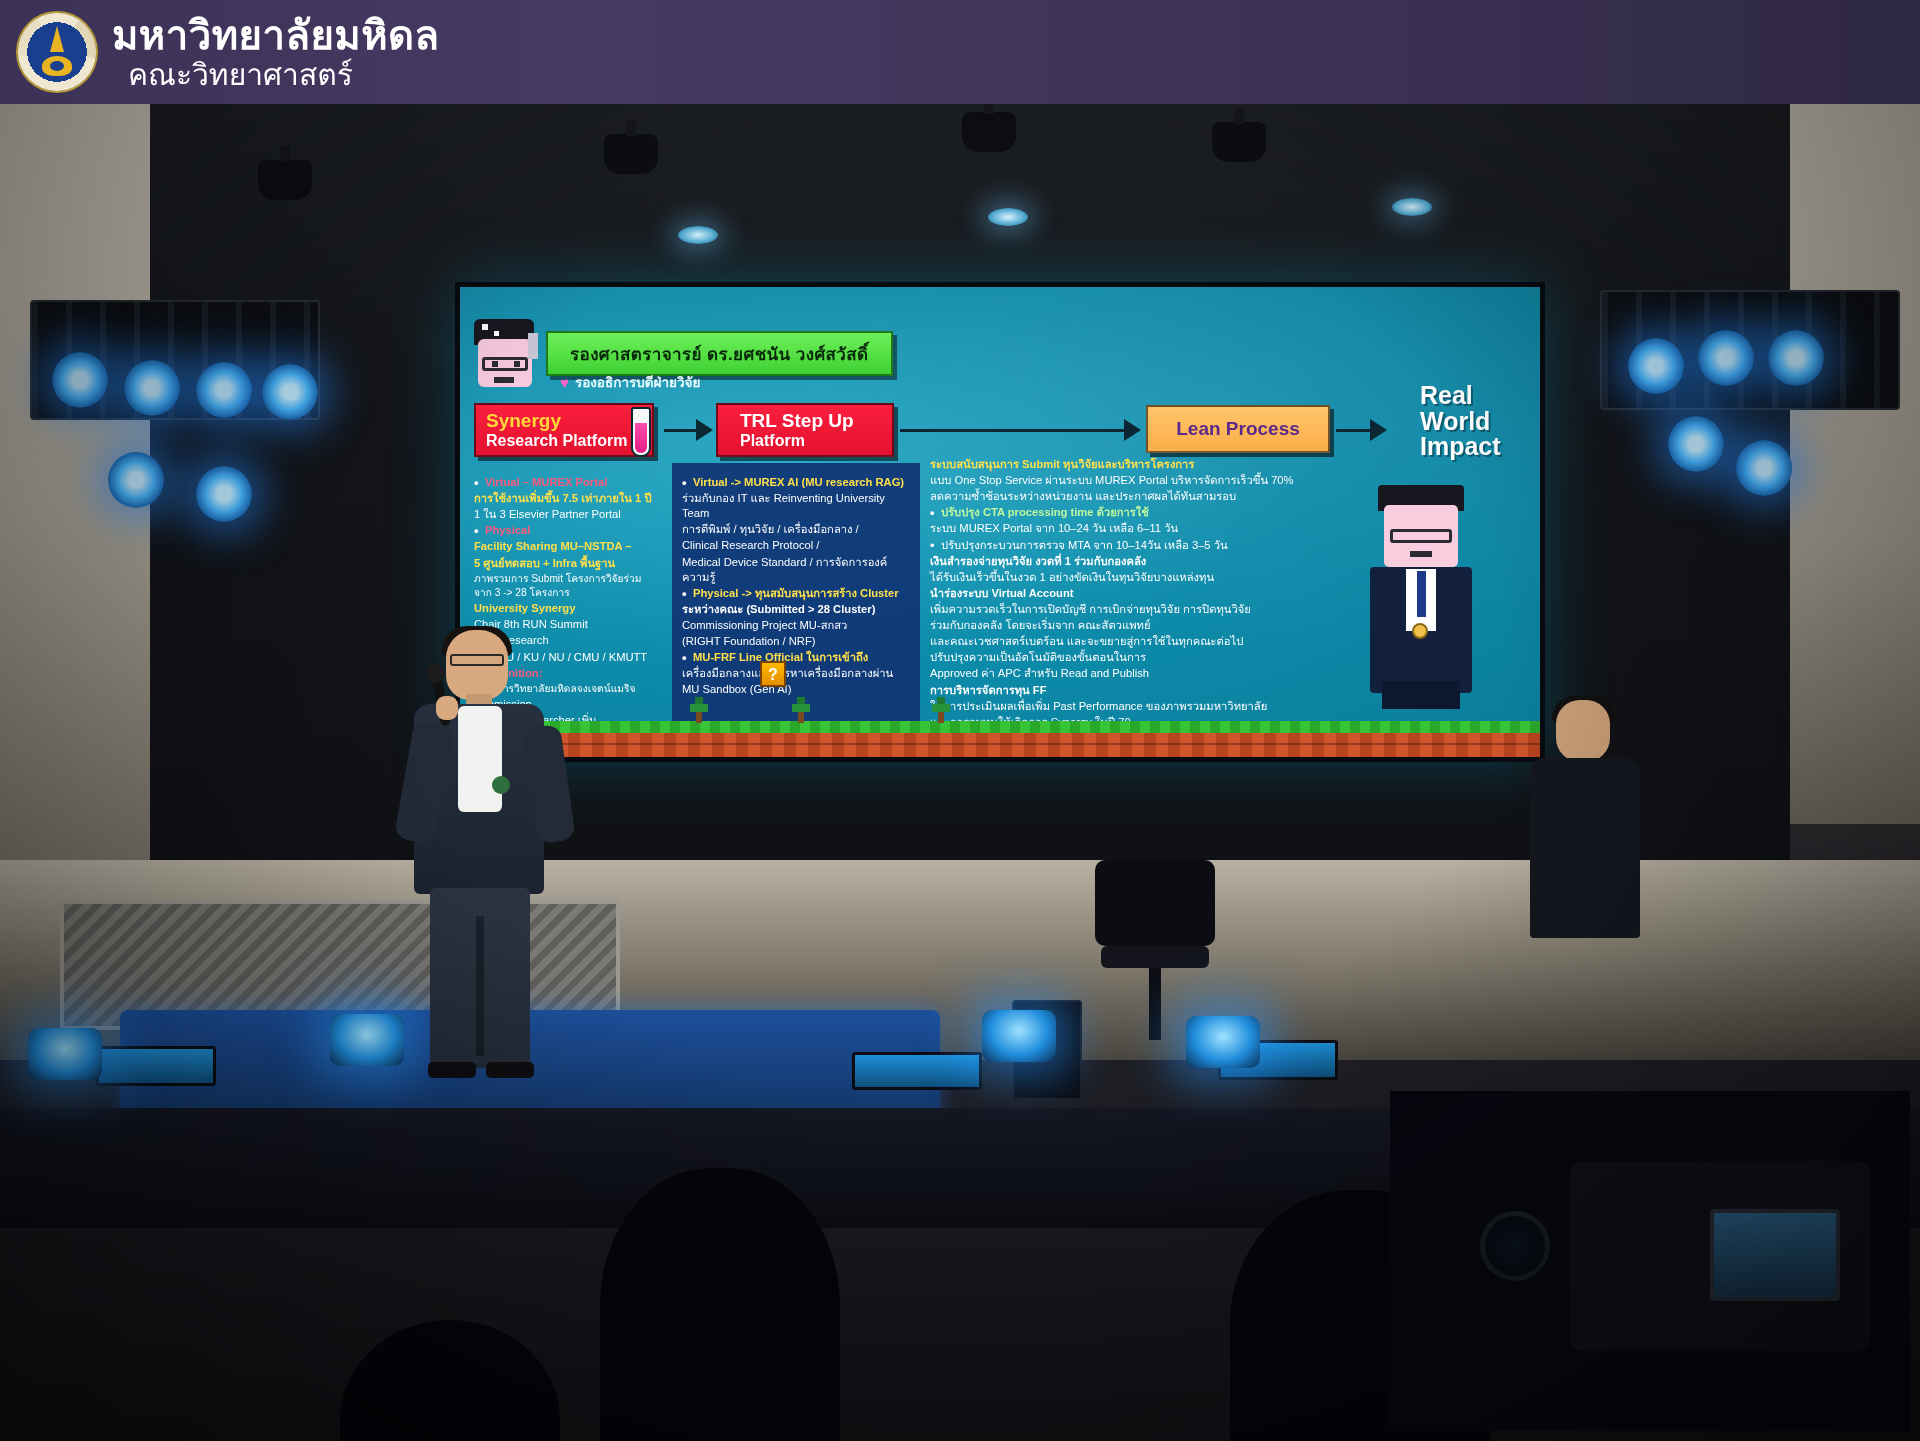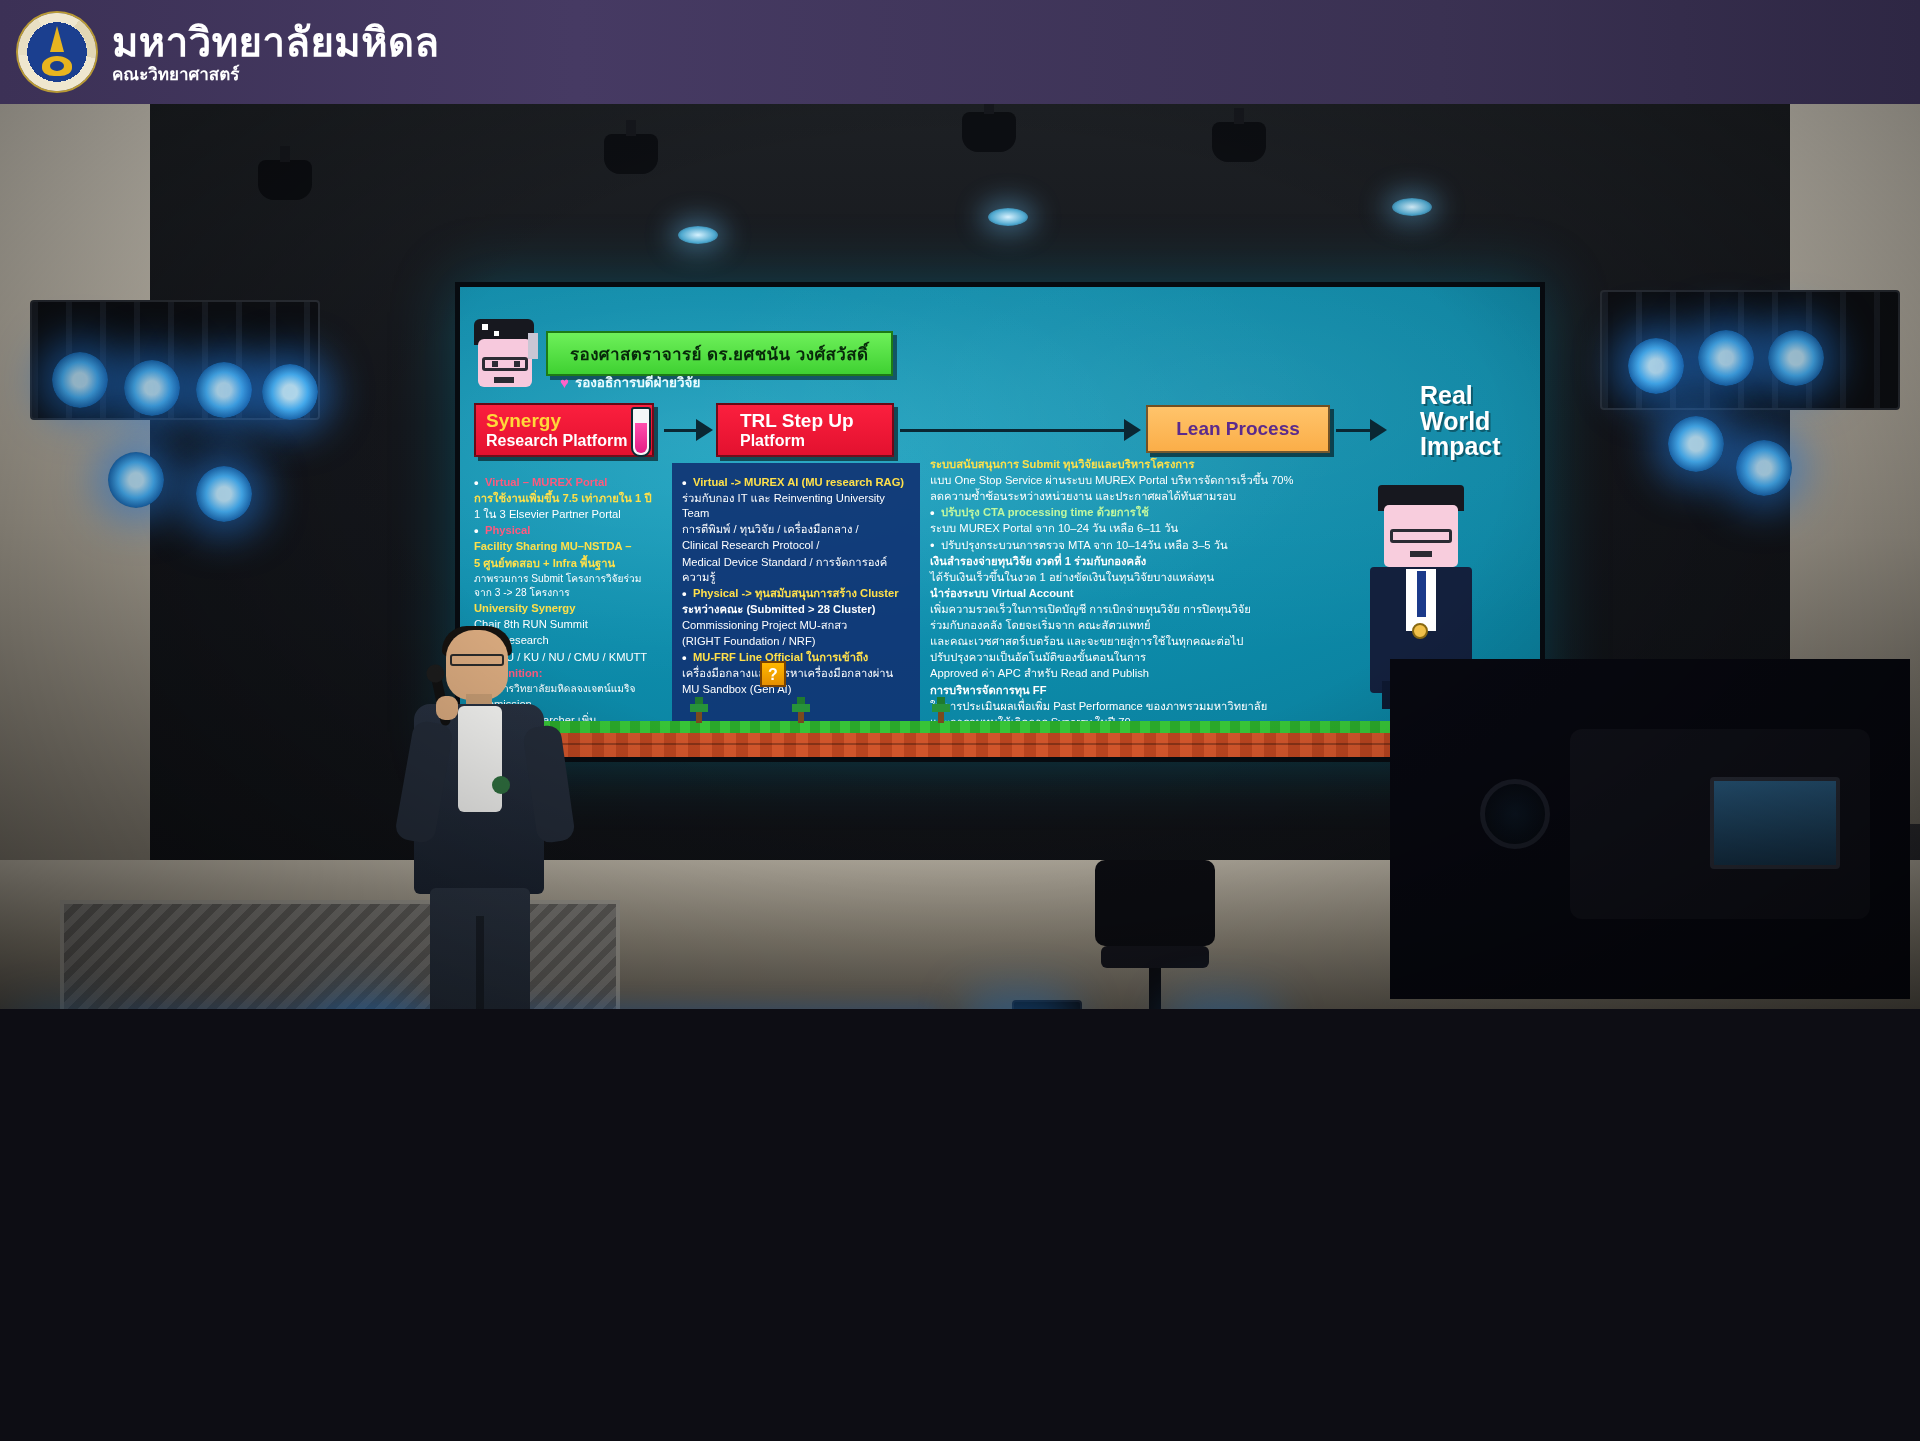--- a/index.html
+++ b/index.html
@@ -1,19 +1,19 @@
 <!DOCTYPE html>
 <html><head>
 <meta charset="utf-8">
 <style>
   * { margin:0; padding:0; box-sizing:border-box; }
   html,body { width:1920px; height:1441px; overflow:hidden; background:#0d0d14;
               font-family:"Liberation Sans", sans-serif; }
 
-  .stage-photo { position:relative; width:1920px; height:1009px; overflow:hidden; }
+  .stage-photo { position:relative; width:1920px; height:1441px; overflow:hidden; }
 
   
   .header-bar{
     position:absolute; left:0; top:0; width:1920px; height:104px;
     background:linear-gradient(90deg,#3c3156 0%,#463a63 30%,#3a3152 75%,#2e2744 100%);
     display:flex; align-items:center; padding-left:18px; z-index:40;
   }
   .mu-logo{ width:78px; height:78px; border-radius:50%;
     background:radial-gradient(circle at 50% 50%, #1b3f8f 0 54%, #f2eee0 54% 78%, #c8a33a 78% 100%);
     position:relative; flex:none; box-shadow:0 0 0 2px #b89a36;}
@@ -24,21 +24,21 @@
   .mu-logo .crest{position:absolute;left:50%;top:50%;transform:translate(-50%,-50%);
     width:42px;height:52px;}
   .mu-logo .crest .spire{position:absolute;left:50%;top:0;transform:translateX(-50%);
     width:0;height:0;border-left:7px solid transparent;border-right:7px solid transparent;border-bottom:26px solid #e8b41f;}
   .mu-logo .crest .base{position:absolute;left:50%;bottom:2px;transform:translateX(-50%);
     width:30px;height:20px;background:#e8b41f;border-radius:50% 50% 40% 40%;}
   .mu-logo .crest .base:after{content:"";position:absolute;left:50%;top:5px;transform:translateX(-50%);
     width:14px;height:10px;background:#1b3f8f;border-radius:50%;}
   .header-text{ margin-left:16px; color:#ffffff; line-height:1.05; }
   .header-text .h1{ font-size:40px; font-weight:700; letter-spacing:.5px; }
-  .header-text .h2{ font-size:17px; font-weight:700; margin-top:3px; }
+  .header-text .h2{ font-size:30px; font-weight:400; margin-top:3px;margin-left:16px; }
 
   
   .wall{position:absolute;left:0;top:104px;width:1920px;height:1337px;
         background:linear-gradient(180deg,#c9c2b4 0%,#b7b0a2 12%,#a49d90 22%,#6f6a62 34%,#3a3a3c 46%,#232329 62%,#131318 100%);}
   .wall-left{position:absolute;left:0;top:104px;width:150px;height:760px;
       background:linear-gradient(180deg,#d9d3c6,#b0a99b 55%,#7b756a);}
   .wall-right{position:absolute;right:0;top:104px;width:130px;height:720px;
       background:linear-gradient(180deg,#d5cfc2,#aaa396 60%,#6f6a60);}
   .dark-backwall{position:absolute;left:150px;top:104px;width:1640px;height:800px;
       background:linear-gradient(180deg,#1d2024 0%,#14161b 40%,#0f1115 100%);}

